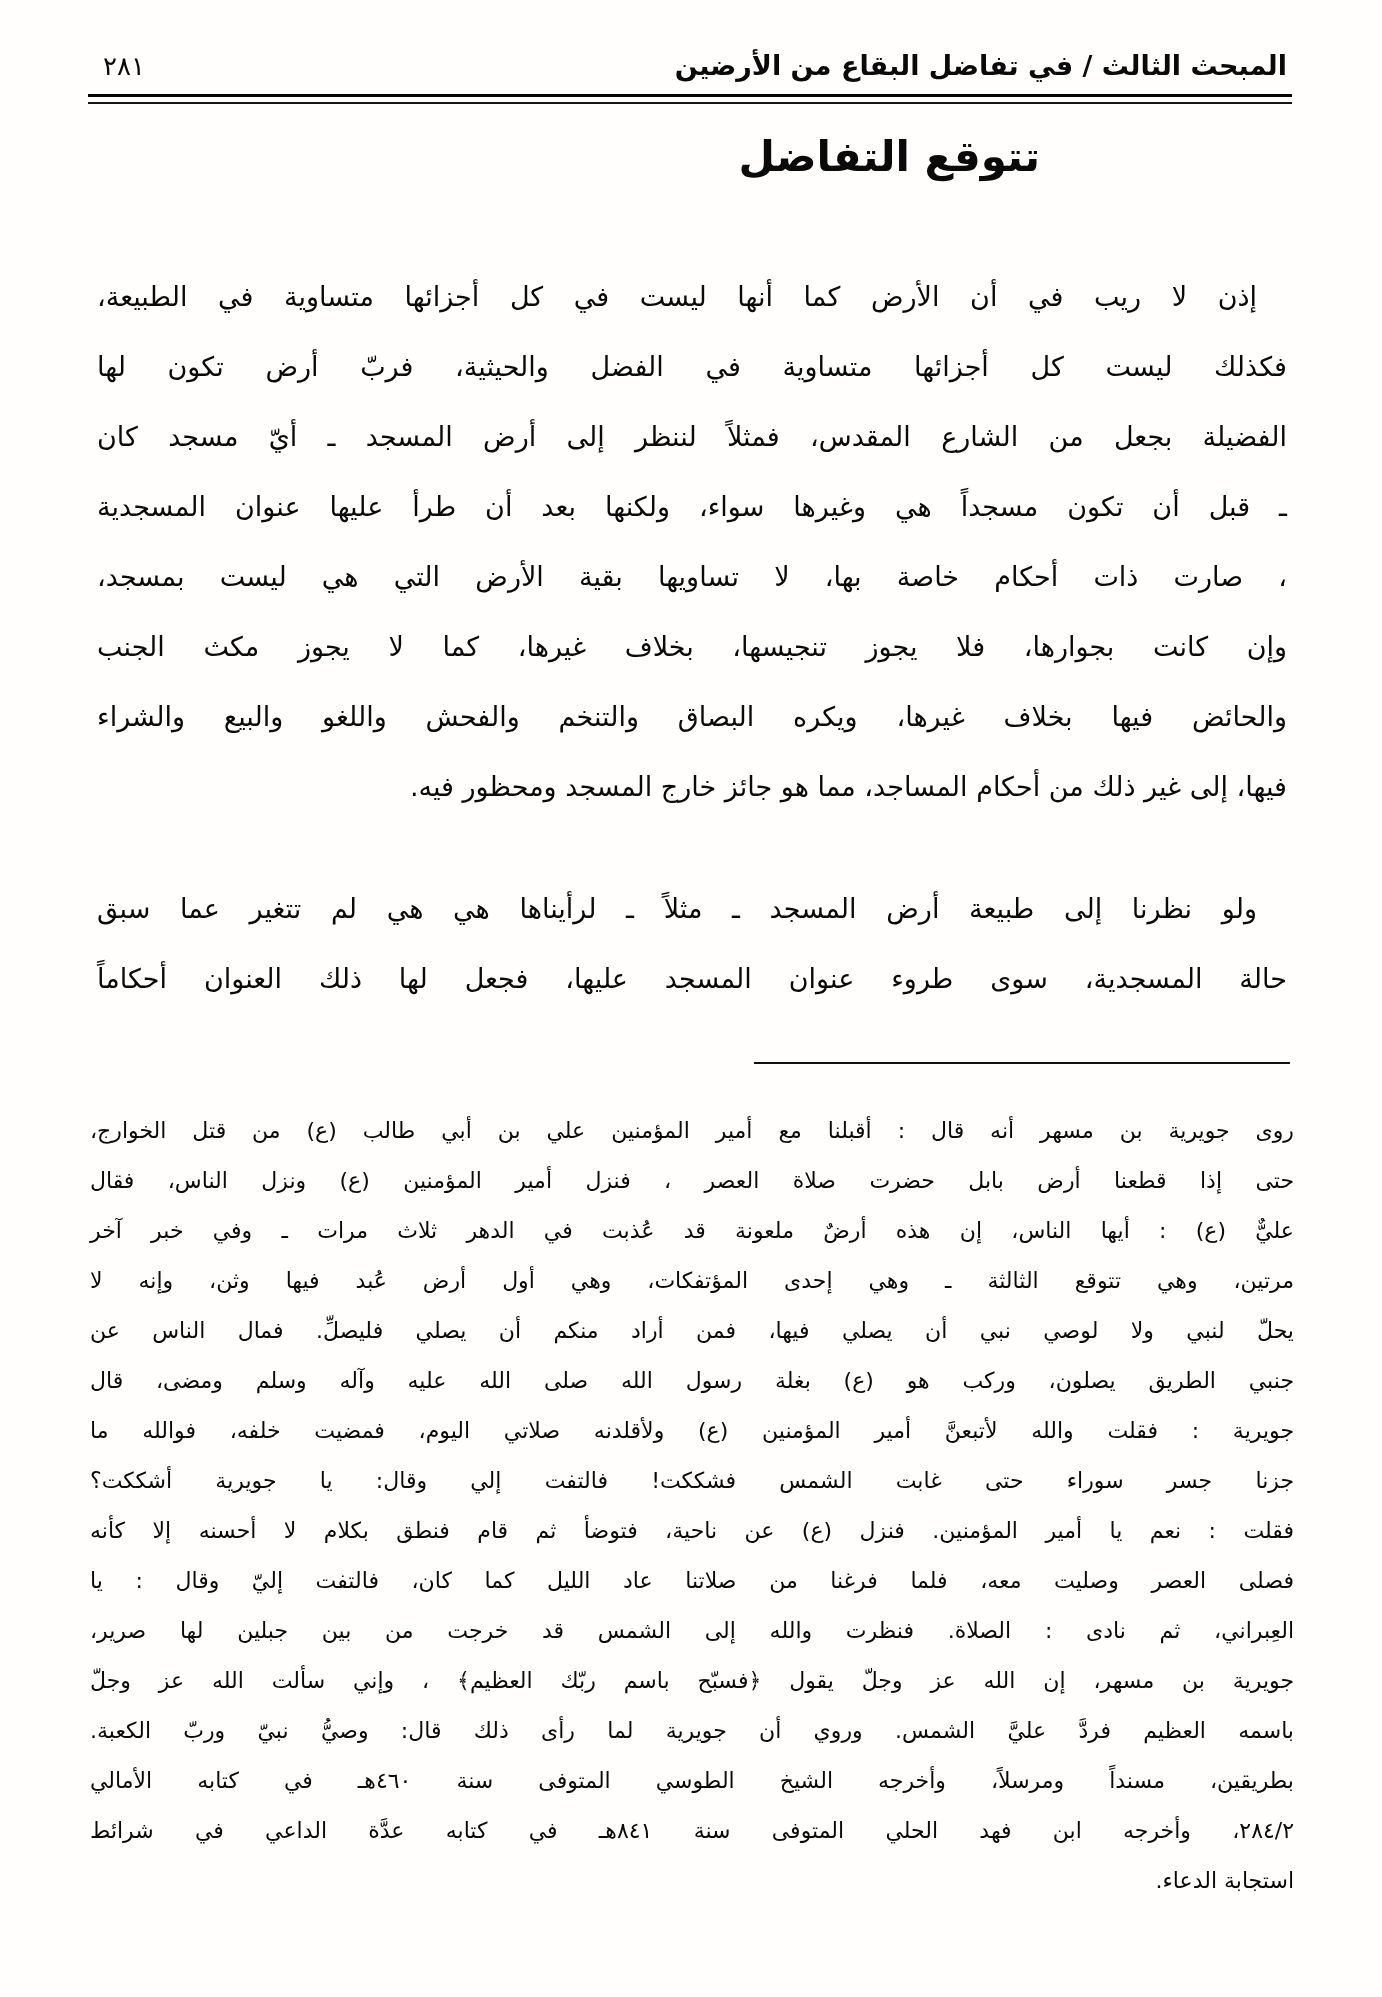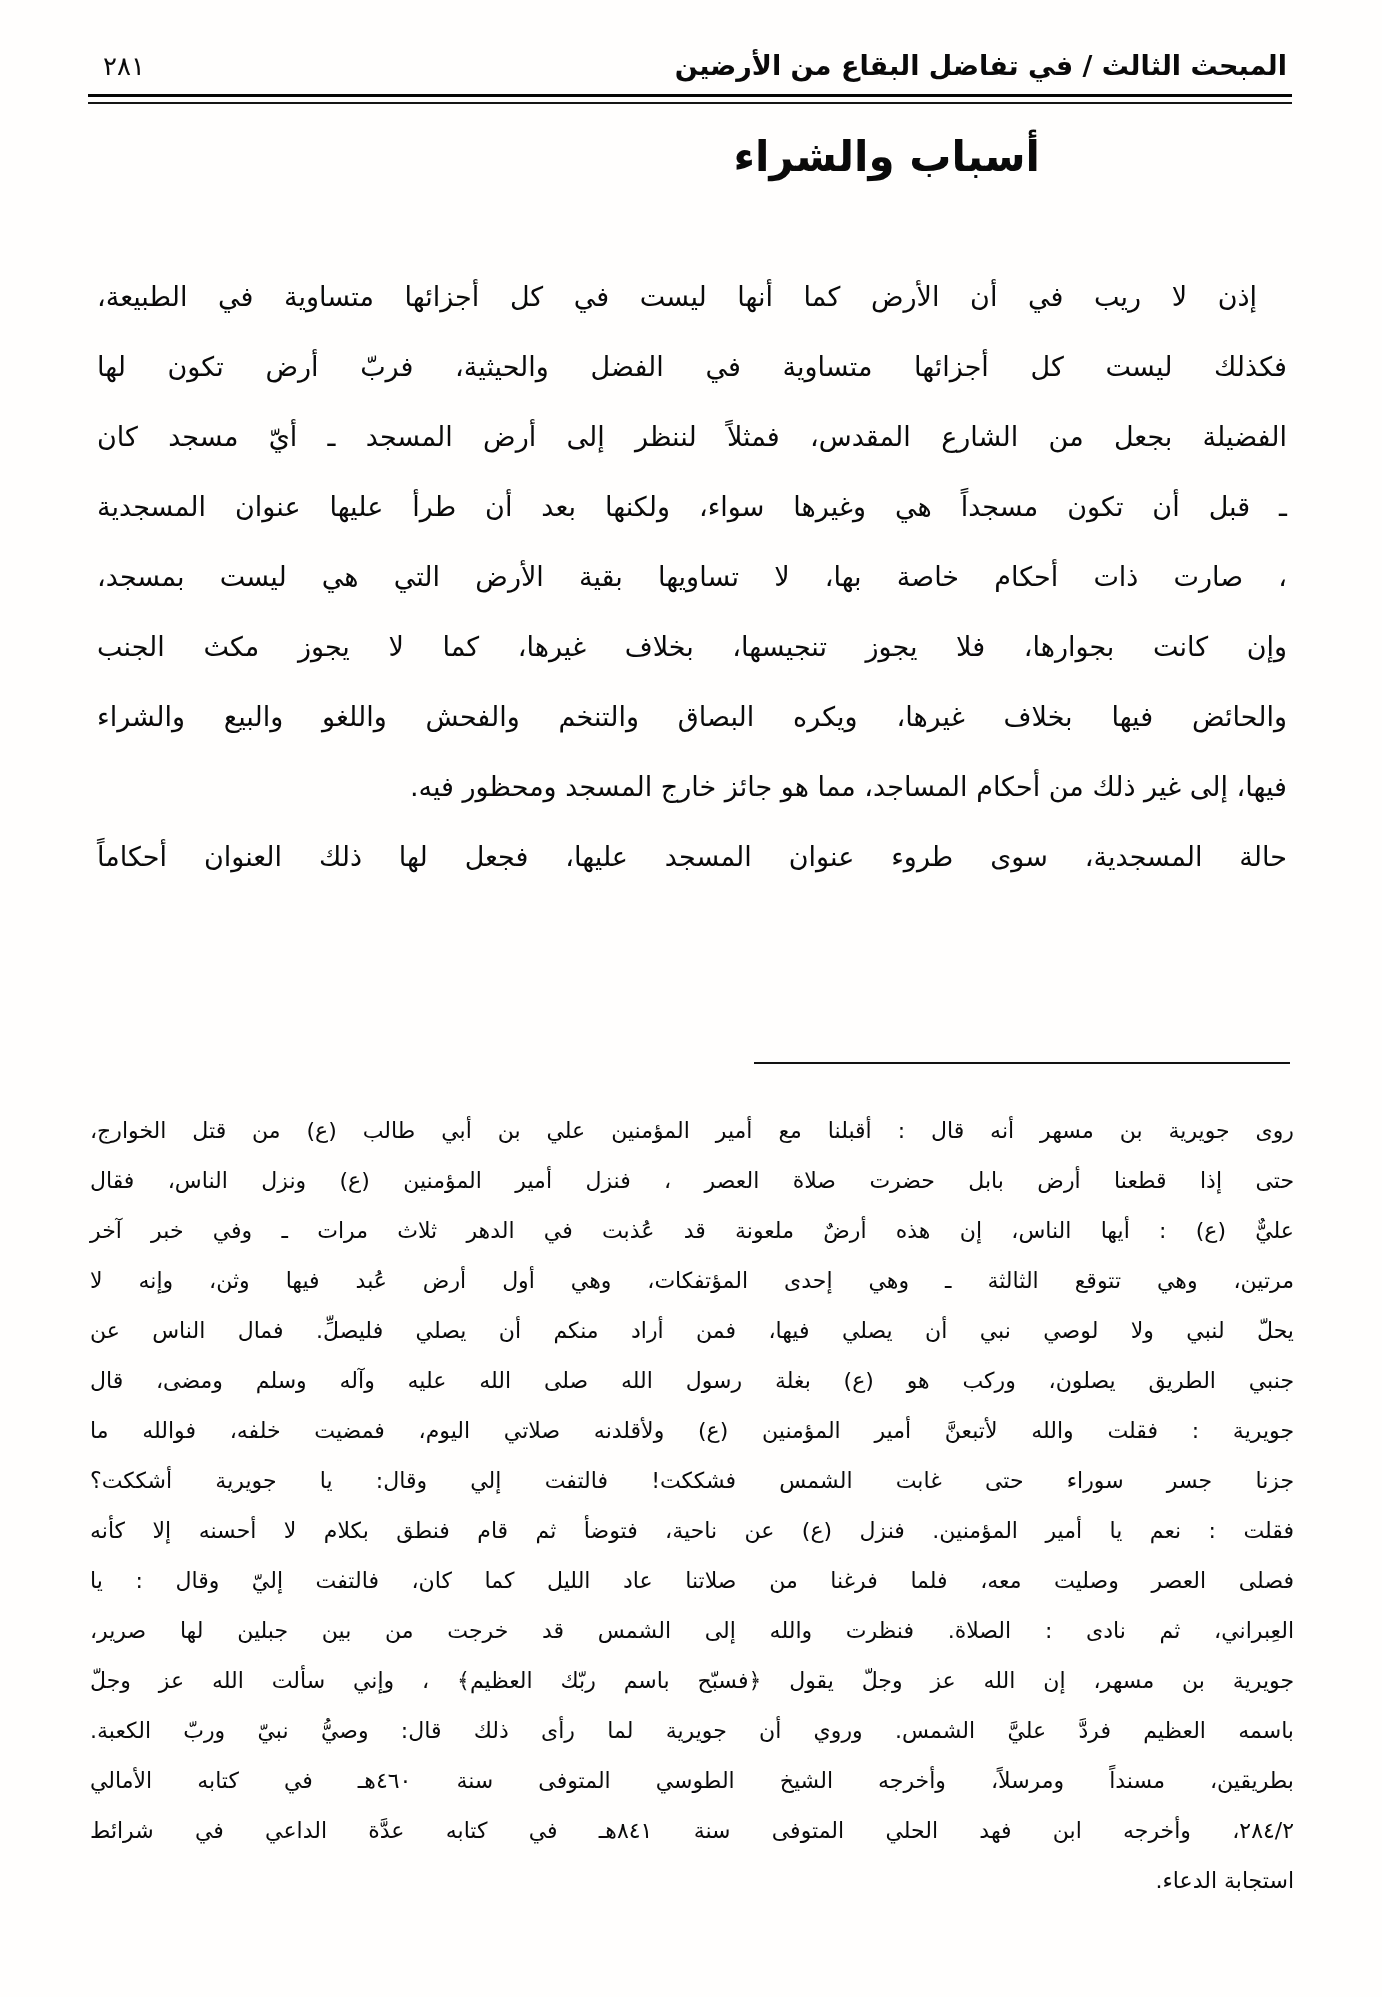--- a/index.html
+++ b/index.html
@@ -102,32 +102,33 @@
 
 <div class="page">
 
   <div class="header">
     <span class="running-title">المبحث الثالث / في تفاضل البقاع من الأرضين</span>
     <span class="page-num">٢٨١</span>
   </div>
 
   <div class="header-rule"></div>
 
-  <h1 class="section-heading">أسباب والشراء</h1>
+  <h1 class="section-heading">تتوقع التفاضل</h1>
 
   <div class="body-text">
 
   <div class="bline indent">إذن لا ريب في أن الأرض كما أنها ليست في كل أجزائها متساوية في الطبيعة،</div>
       <div class="bline">فكذلك ليست كل أجزائها متساوية في الفضل والحيثية، فربّ أرض تكون لها</div>
       <div class="bline">الفضيلة بجعل من الشارع المقدس، فمثلاً لننظر إلى أرض المسجد ـ أيّ مسجد كان</div>
       <div class="bline">ـ قبل أن تكون مسجداً هي وغيرها سواء، ولكنها بعد أن طرأ عليها عنوان المسجدية</div>
       <div class="bline">، صارت ذات أحكام خاصة بها، لا تساويها بقية الأرض التي هي ليست بمسجد،</div>
       <div class="bline">وإن كانت بجوارها، فلا يجوز تنجيسها، بخلاف غيرها، كما لا يجوز مكث الجنب</div>
       <div class="bline">والحائض فيها بخلاف غيرها، ويكره البصاق والتنخم والفحش واللغو والبيع والشراء</div>
       <div class="bline para-end">فيها، إلى غير ذلك من أحكام المساجد، مما هو جائز خارج المسجد ومحظور فيه.</div>
+      <div class="bline indent gap">ولو نظرنا إلى طبيعة أرض المسجد ـ مثلاً ـ لرأيناها هي هي لم تتغير عما سبق</div>
       <div class="bline">حالة المسجدية، سوى طروء عنوان المسجد عليها، فجعل لها ذلك العنوان أحكاماً</div>
     </div>
 
   <div class="footnote-sep"></div>
 
   <div class="footnote-text">
 
   <div class="fline">روى جويرية بن مسهر أنه قال : أقبلنا مع أمير المؤمنين علي بن أبي طالب (ع) من قتل الخوارج،</div>
       <div class="fline">حتى إذا قطعنا أرض بابل حضرت صلاة العصر ، فنزل أمير المؤمنين (ع) ونزل الناس، فقال</div>
       <div class="fline">عليٌّ (ع) : أيها الناس، إن هذه أرضٌ ملعونة قد عُذبت في الدهر ثلاث مرات ـ وفي خبر آخر</div>

